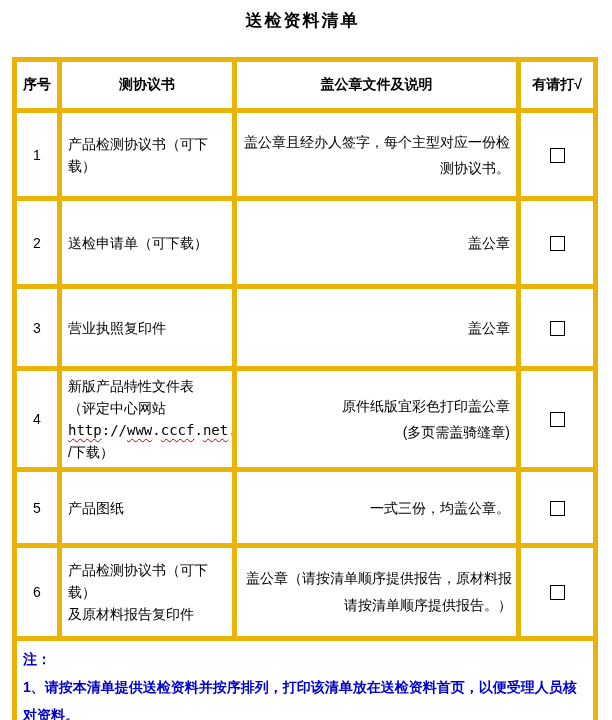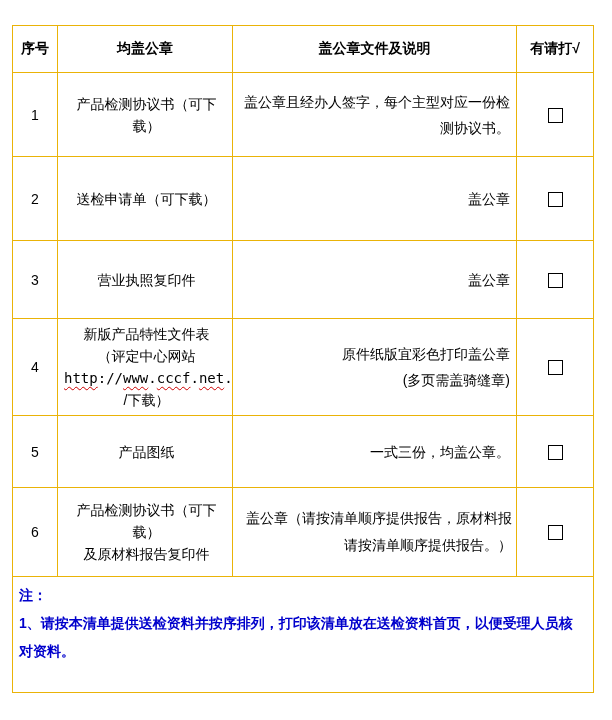--- a/index.html
+++ b/index.html
@@ -20,40 +20,40 @@
     letter-spacing: 2px;
   }
 
   table.checklist {
     border-collapse: collapse;
     table-layout: fixed;
     margin: 25px 0 0 12px;
     width: 581px;
   }
   table.checklist td {
-    border: 1px solid #eab308;
+    border: 5px solid #eab308;
     vertical-align: middle;
     font-size: 14px;
     overflow: hidden;
     margin-left: 8px;
   }
 
   
   tr.rh-header td { height: 44px; }
   tr.rh-1 td { height: 79px; }
   tr.rh-2 td { height: 79px; }
   tr.rh-3 td { height: 73px; }
   tr.rh-4 td { height: 92px; }
   tr.rh-5 td { height: 67px; }
   tr.rh-6 td { height: 84px; }
   tr.rh-note td { height: 111px; vertical-align: top; }
 
   td.hdr { text-align: center; font-weight: bold; }
   td.col-no { text-align: center; font-size: 13px; }
-  td.col-name { text-align: center; padding: 2px 3px 2px 6px; line-height: 22px; }
+  td.col-name { text-align: left; padding: 2px 3px 2px 6px; line-height: 22px; }
   td.col-desc { text-align: right; padding: 2px 6px; line-height: 26px; }
   td.col-desc.left { text-align: right; padding: 2px 4px 2px 8px; line-height: 27px; }
   td.col-check { text-align: center; }
 
   .bold { font-weight: normal; }
 
   .checkbox {
     display: inline-block;
     width: 13px; height: 13px;
     border: 1px solid #000000;
@@ -80,33 +80,34 @@
     line-height: 28px;
     text-align: left;
     padding: 4px 6px 0 6px;
   }
 </style>
 </head>
 <body>
 
 <div class="page">
 
+  <div class="doc-title">送检资料清单</div>
 
   <table class="checklist">
     <colgroup>
       <col style="width:45px">
       <col style="width:175px">
       <col style="width:284px">
       <col style="width:77px">
     </colgroup>
 
     <tbody>
         <tr class="rh-header">
       <td class="hdr">序号</td>
-      <td class="hdr">均盖公章</td>
+      <td class="hdr">测协议书</td>
       <td class="hdr">盖公章文件及说明</td>
       <td class="hdr">有请打√</td>
     </tr>
 
     <tr class="rh-1">
       <td class="col-no">1</td>
       <td class="col-name">产品检测协议书（可下载）</td>
       <td class="col-desc">
         <div>盖公章且经办人签字，每个主型对应一份检</div>
         <div>测协议书。</div>

